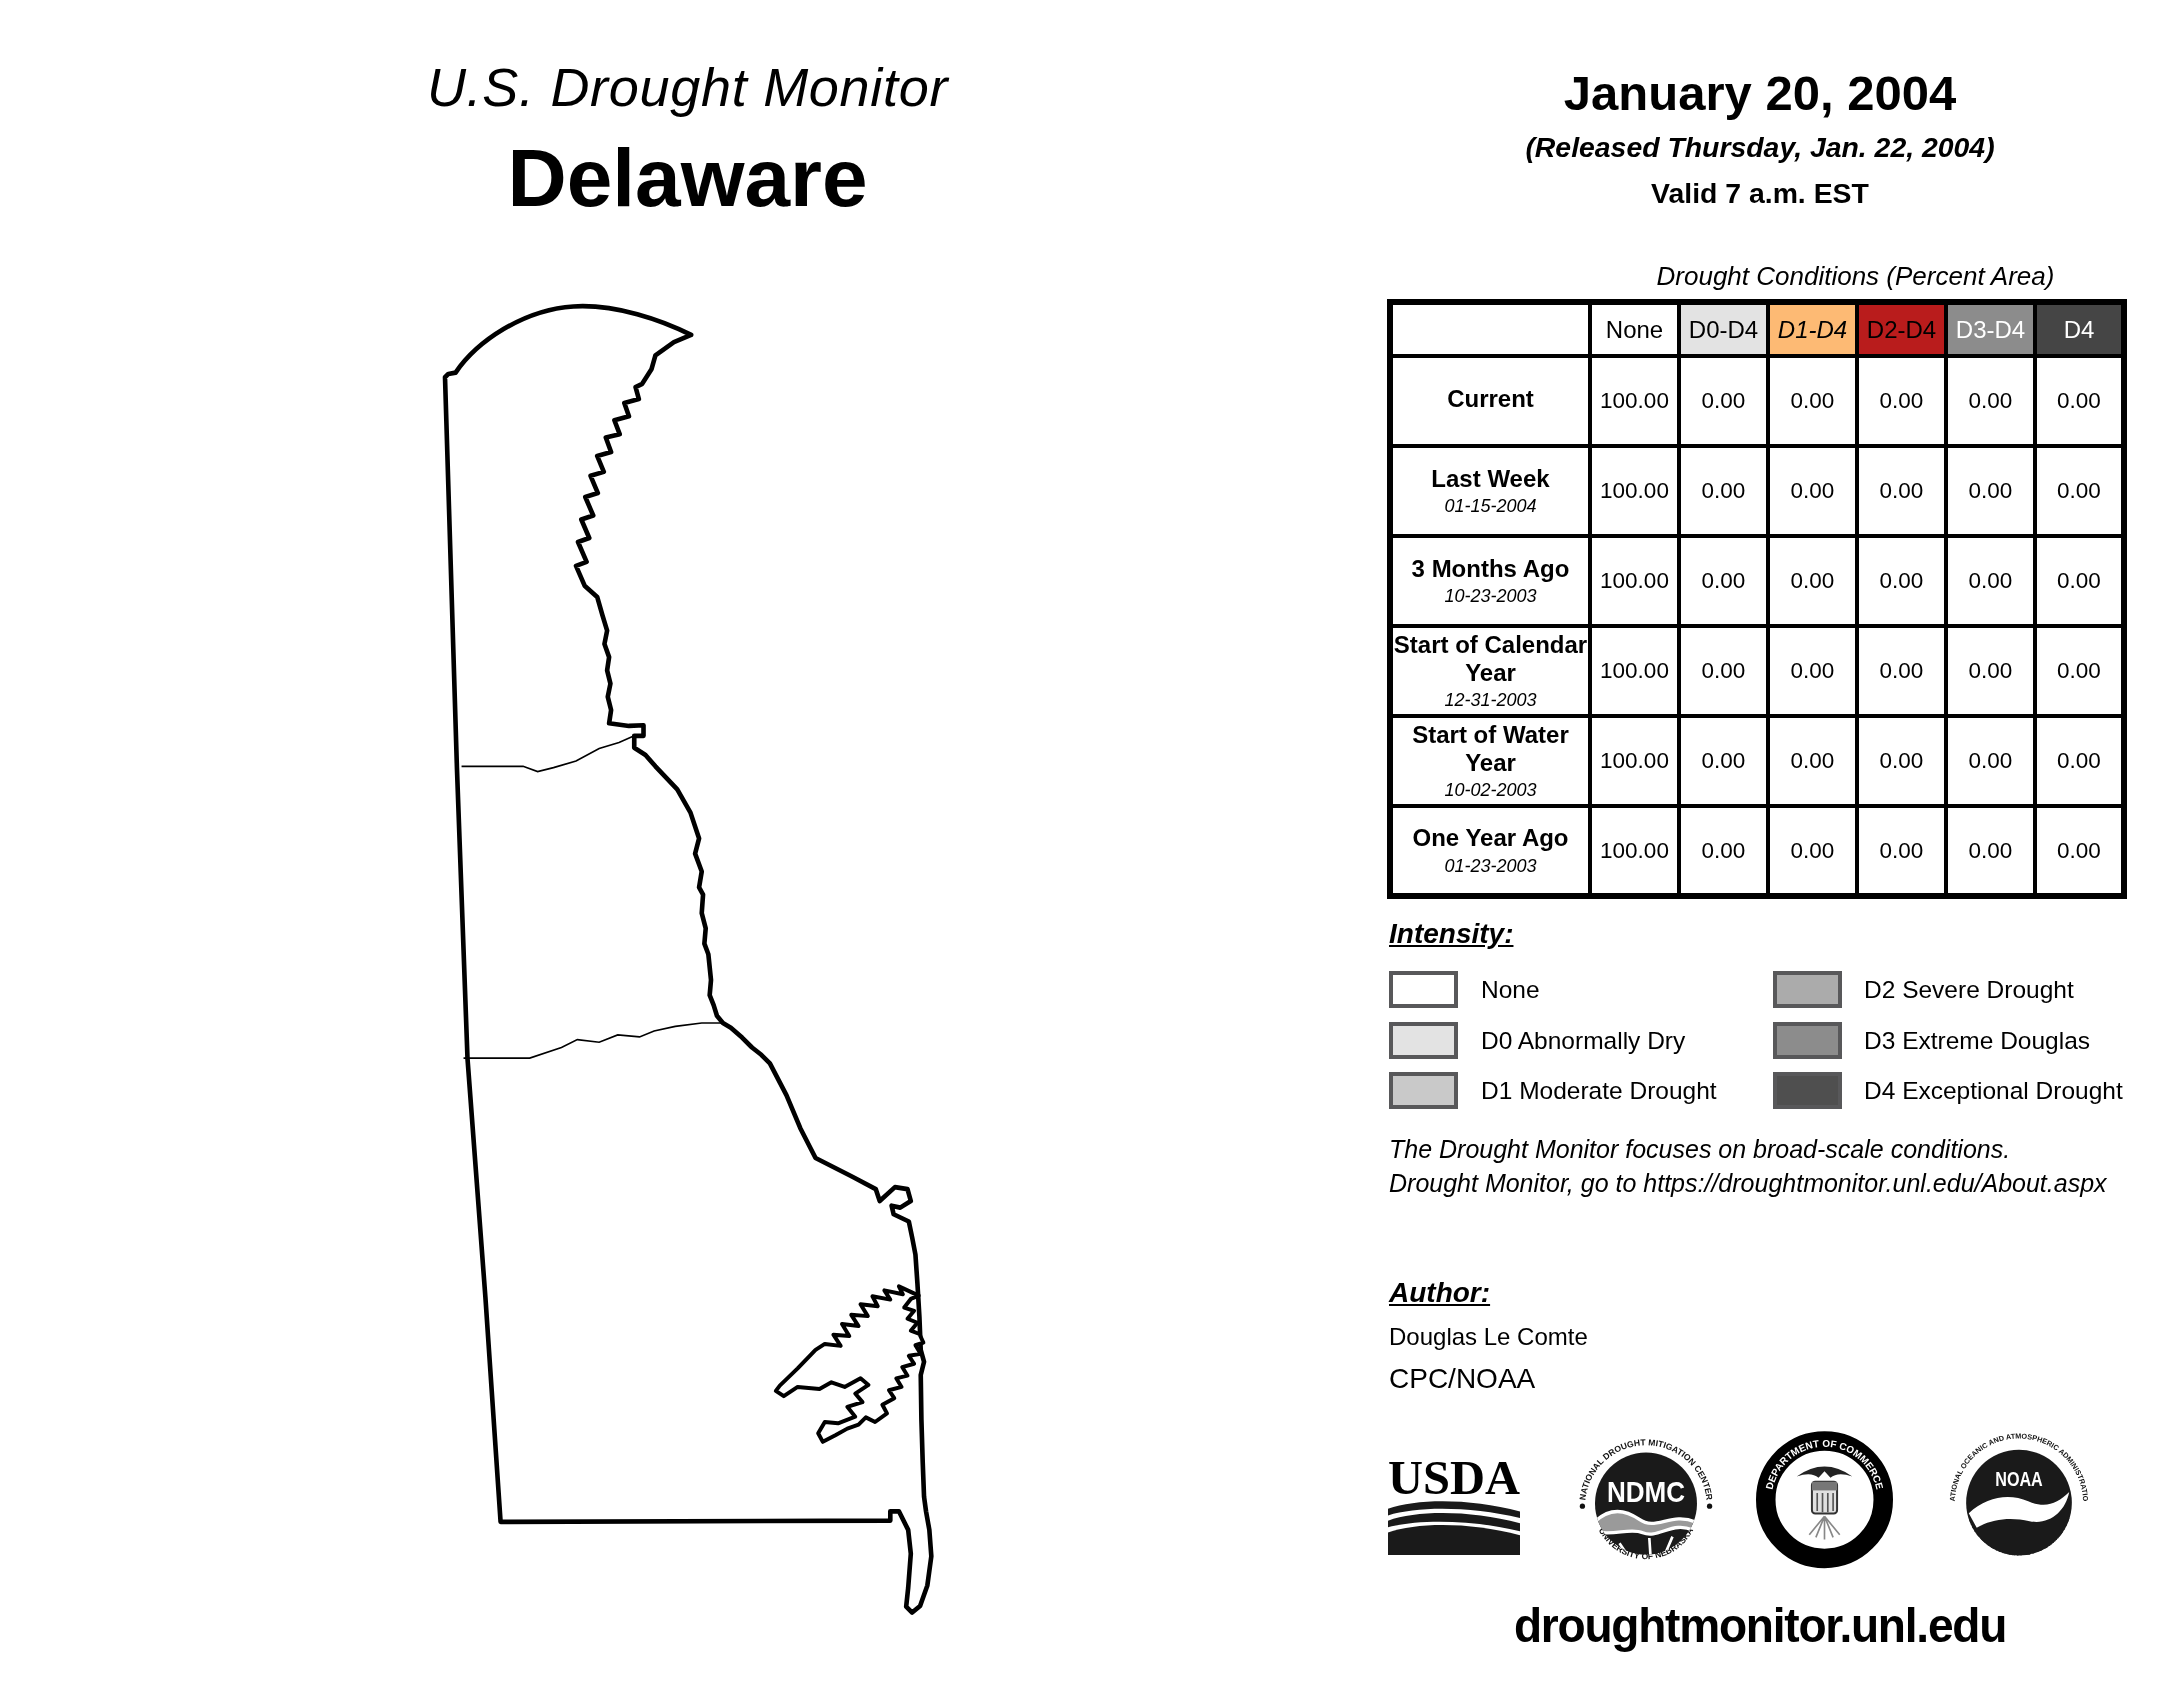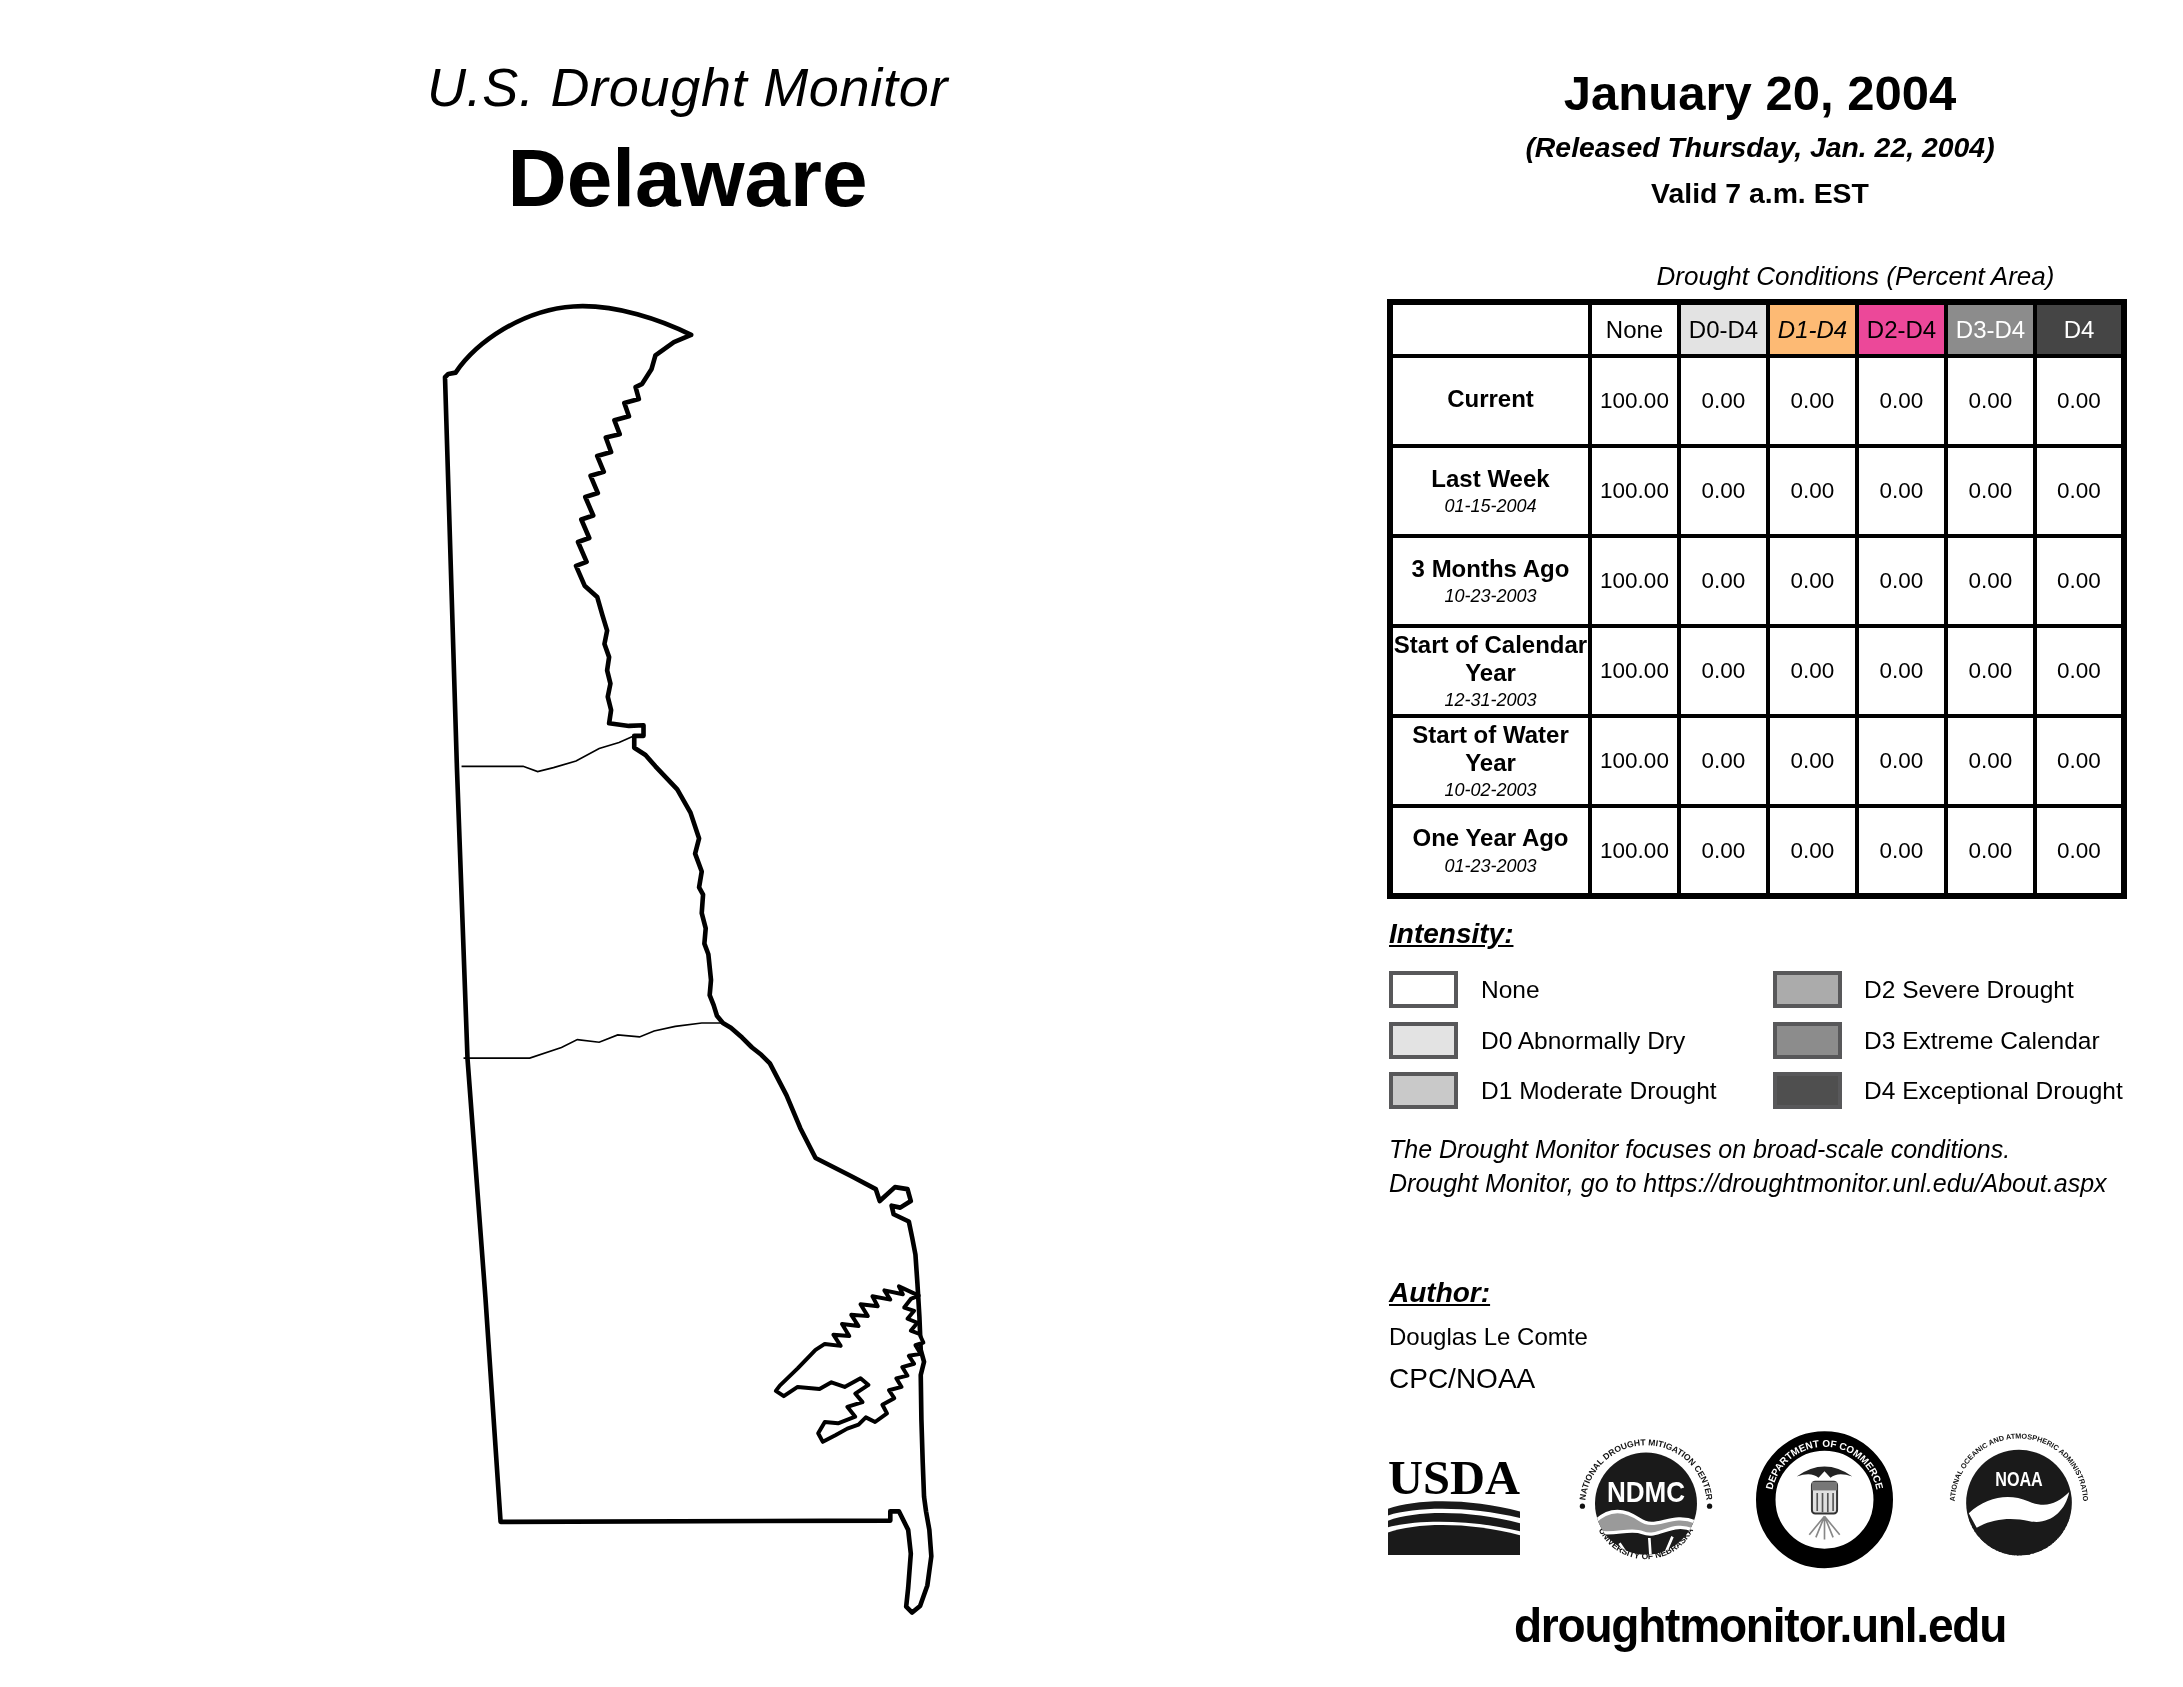--- a/index.html
+++ b/index.html
@@ -27,21 +27,21 @@
   table.dm td,table.dm th{border:4.6px solid #000;padding:0;text-align:center;vertical-align:middle;}
   table.dm .ghost{border:none;background:#fff;}
   table.dm col.c-lbl{width:200px;}
   table.dm col.c-val{width:89px;}
   tr.hdr{height:54px;}
   tr.datarow{height:90px;}
   .hd{font-size:24px;font-weight:normal;}
   .hc0{background:#ffffff;color:#000;}
   .hc1{background:#e3e3e3;color:#000;}
   .hc2{background:#fdba74;color:#000;font-style:italic;}
-  .hc3{background:#ec4899;color:#000;}
+  .hc3{background:#b91c1c;color:#000;}
   .hc4{background:#8c8c8c;color:#fff;}
   .hc5{background:#454545;color:#fff;}
   .rowlbl{font-size:24px;font-weight:bold;line-height:1.15;}
   .rowdate{font-size:18px;font-style:italic;font-weight:normal;margin-top:4px;}
   .val{font-size:22.5px;}
   
   .sec-head{font-size:28px;font-style:italic;text-decoration:underline;font-weight:bold;}
   .swatch{position:absolute;width:69px;height:37px;border:4px solid #58585a;box-sizing:border-box;}
   .leg-lbl{position:absolute;font-size:24.5px;line-height:37px;white-space:nowrap;}
   
@@ -193,21 +193,21 @@
 
 <div class="abs swatch" style="left:1389px;top:971px;background:#ffffff;"></div>
 <div class="leg-lbl" style="left:1481px;top:971px;">None</div>
 <div class="abs swatch" style="left:1389px;top:1022px;background:#e3e3e3;"></div>
 <div class="leg-lbl" style="left:1481px;top:1022px;">D0 Abnormally Dry</div>
 <div class="abs swatch" style="left:1389px;top:1072px;background:#c9c9c9;"></div>
 <div class="leg-lbl" style="left:1481px;top:1072px;">D1 Moderate Drought</div>
 <div class="abs swatch" style="left:1773px;top:971px;background:#ababab;"></div>
 <div class="leg-lbl" style="left:1864px;top:971px;">D2 Severe Drought</div>
 <div class="abs swatch" style="left:1773px;top:1022px;background:#8c8c8c;"></div>
-<div class="leg-lbl" style="left:1864px;top:1022px;">D3 Extreme Calendar</div>
+<div class="leg-lbl" style="left:1864px;top:1022px;">D3 Extreme Douglas</div>
 <div class="abs swatch" style="left:1773px;top:1072px;background:#4f4f4f;"></div>
 <div class="leg-lbl" style="left:1864px;top:1072px;">D4 Exceptional Drought</div>
 
 <div class="abs disclaimer">
   <div>The Drought Monitor focuses on broad-scale conditions.</div>
   <div>Drought Monitor, go to https://droughtmonitor.unl.edu/About.aspx</div>
 </div>
 
 <div class="abs sec-head" style="left:1389px;top:1277px;">Author:</div>
 <div class="abs author-name">Douglas Le Comte</div>

